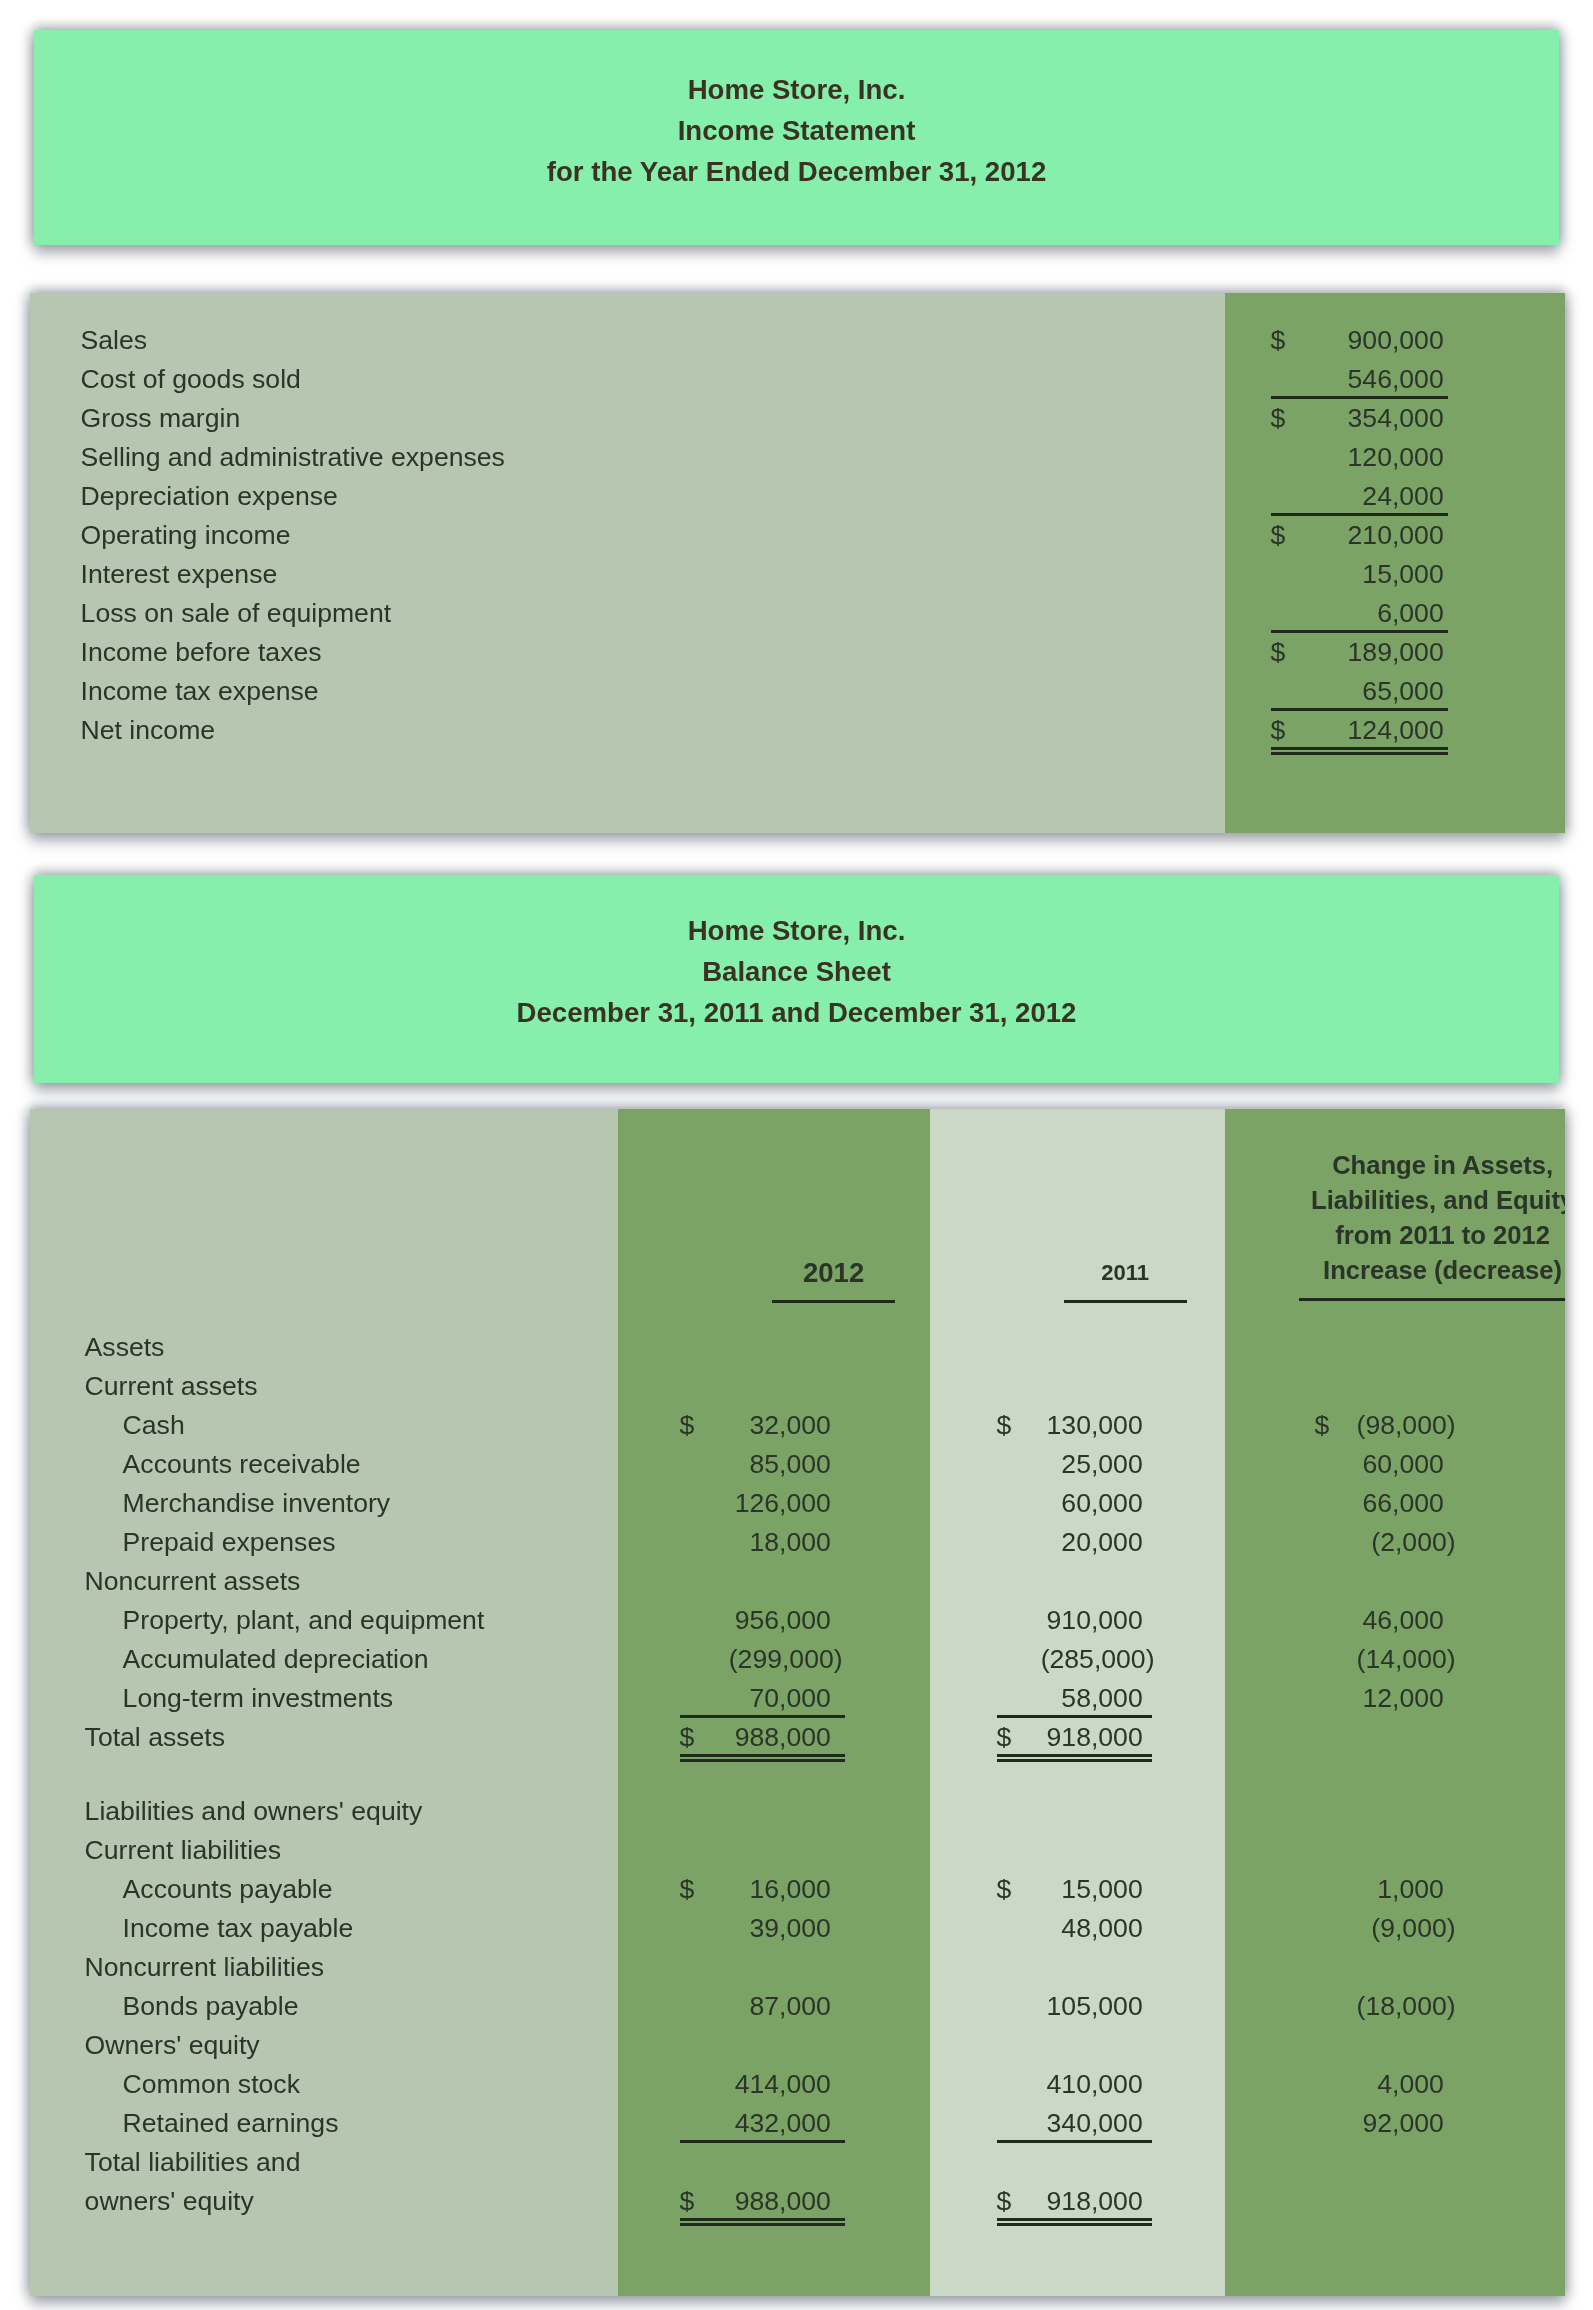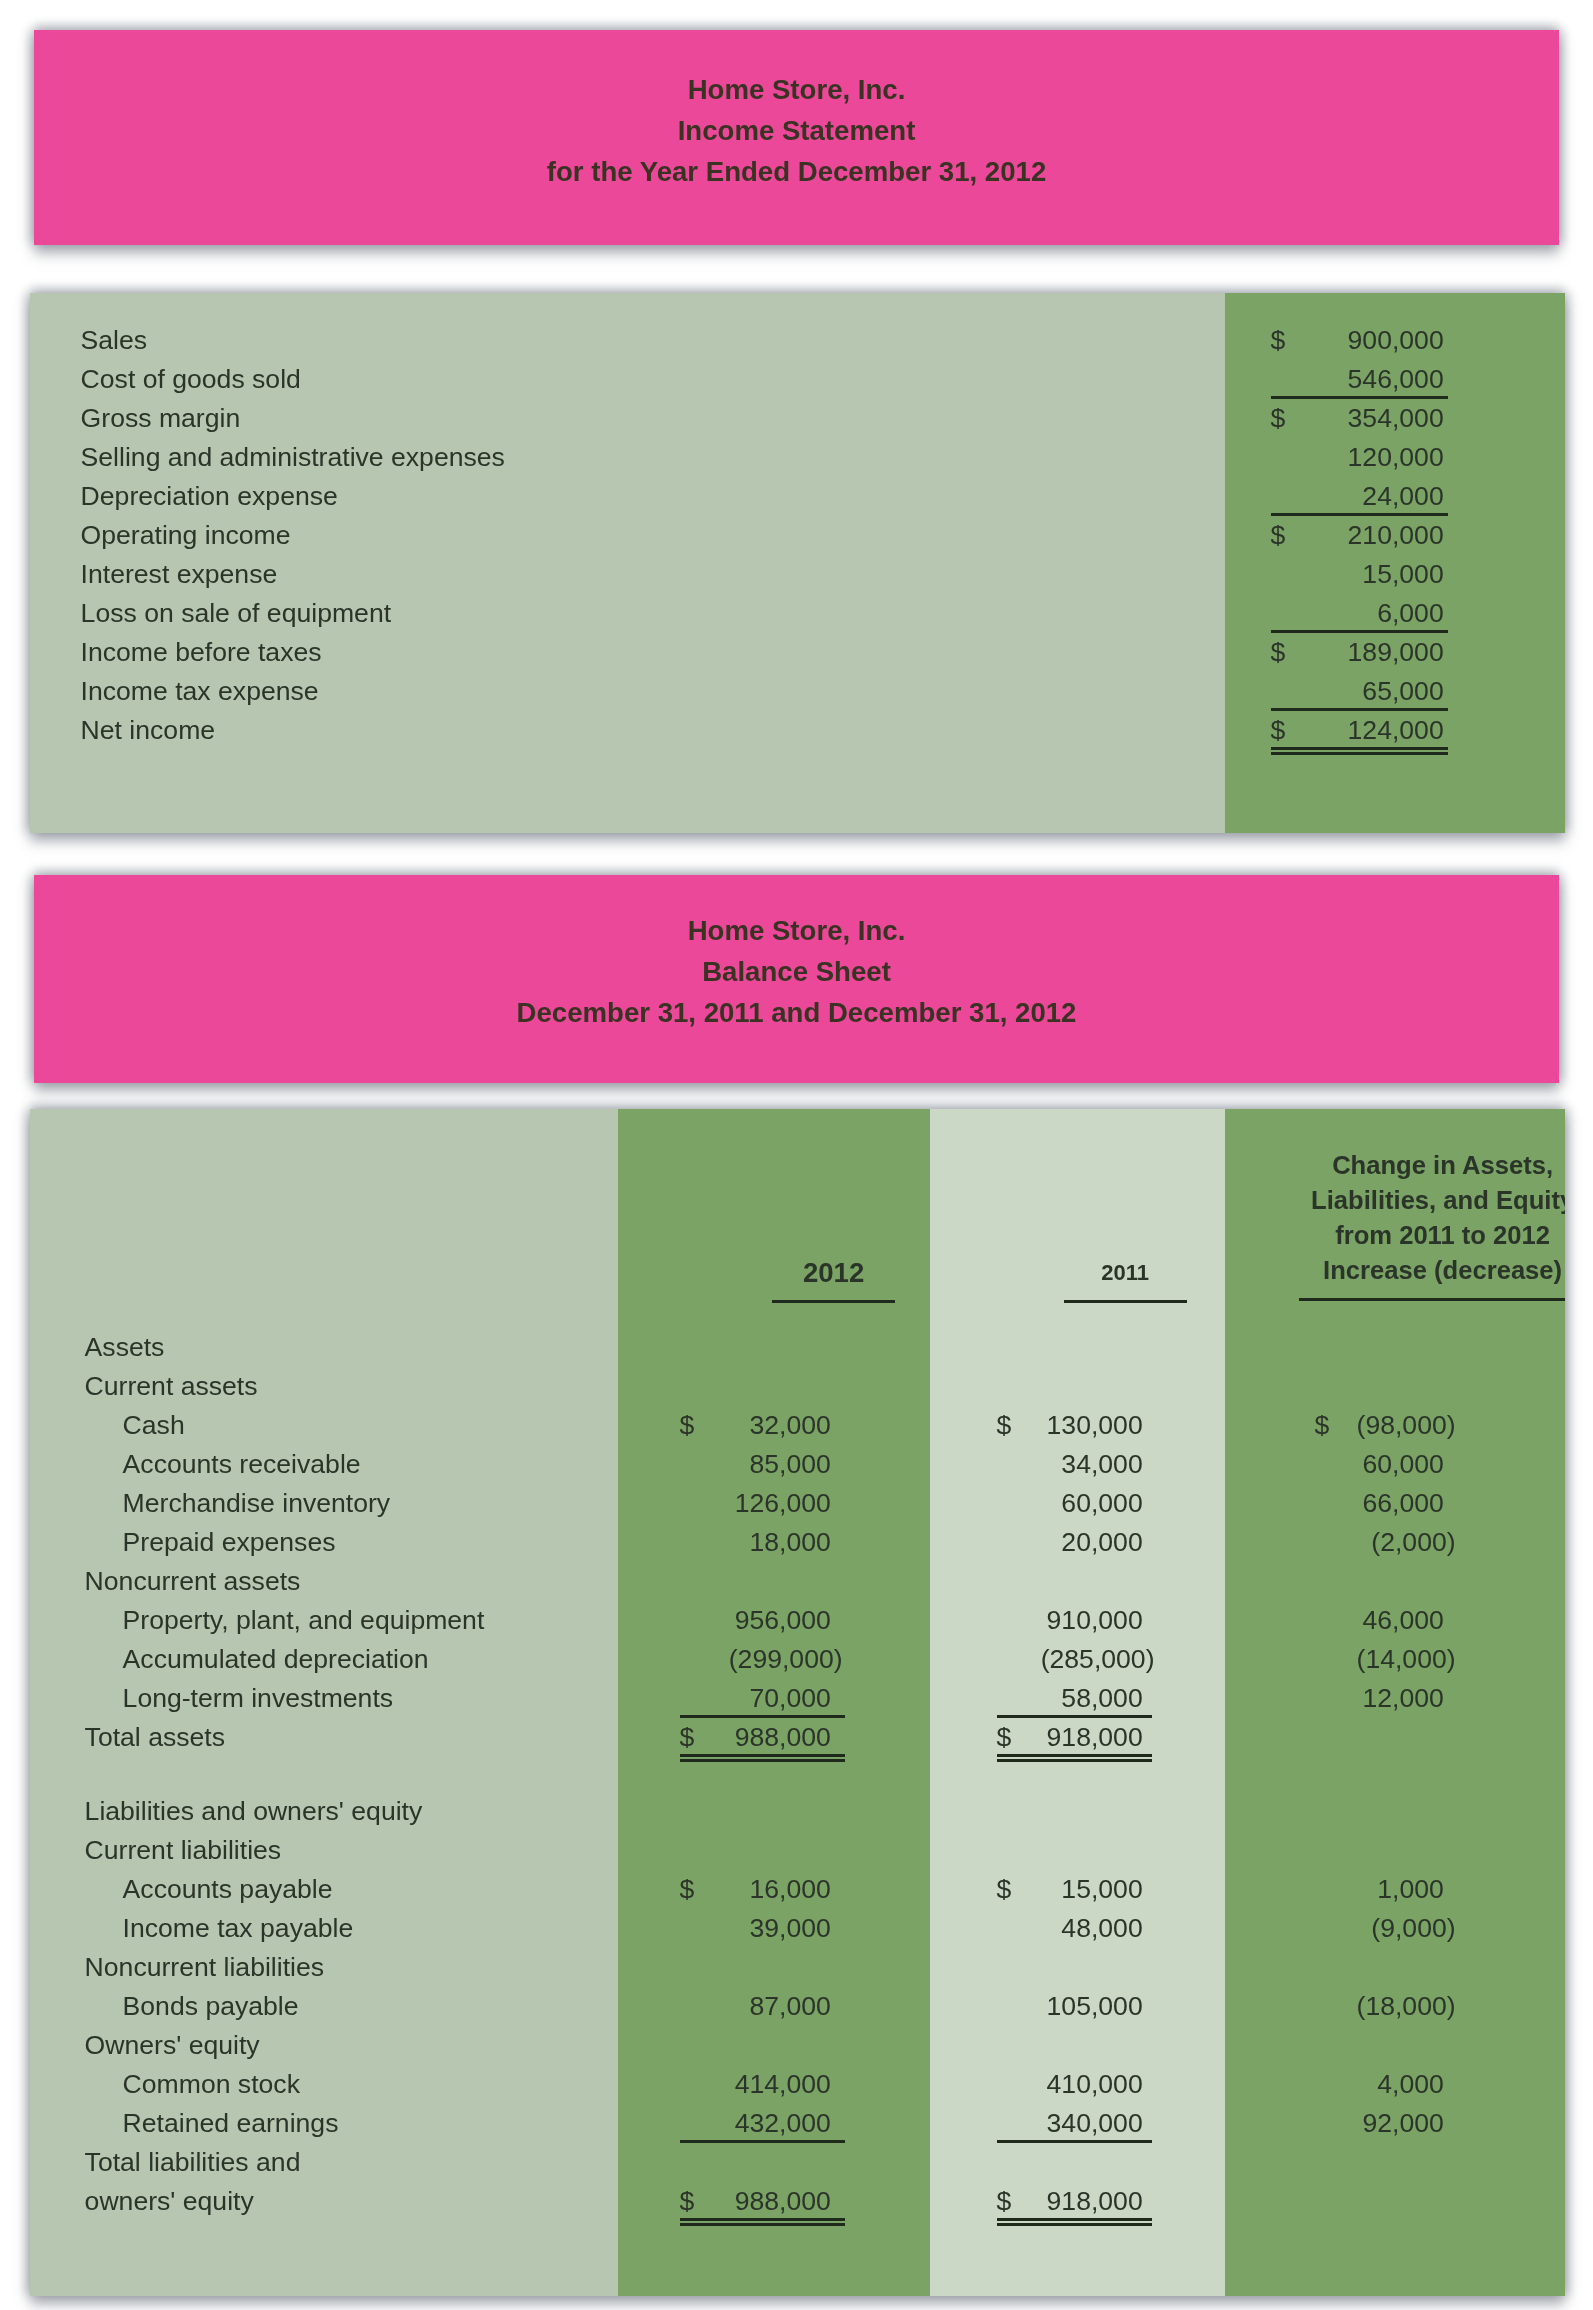--- a/index.html
+++ b/index.html
@@ -10,21 +10,21 @@
   }
   .shadowed{
     box-shadow:0 8.9px 11.8px rgba(106,112,124,.5),
                0 -5.9px 8.9px rgba(106,112,124,.32),
                -6.9px 0 8.9px rgba(106,112,124,.22),
                6.9px 0 8.9px rgba(106,112,124,.22);
   }
   
   .banner{
     position:absolute;left:34px;width:1525px;box-sizing:border-box;
-    background:#ec4899;text-align:center;font-weight:bold;color:#3a3323;
+    background:#86efac;text-align:center;font-weight:bold;color:#3a3323;
     font-size:27.6px;line-height:41px;
   }
   .banner1{top:29.6px;height:215px;padding-top:39px;}
   .banner2{top:875px;height:208px;padding-top:35px;}
   
   .fin-table{
     position:absolute;left:29.6px;width:1535px;background:#b7c6b0;overflow:hidden;
   }
   .table1{top:293px;height:540px;}
   .table2{top:1109px;height:1187px;}
@@ -211,21 +211,21 @@
         </div>
       </div>
       <div class="row">
         <div class="label ind">Accounts receivable</div>
         <div class="amt amt-2012">
           <span class="cur"></span>
           <span class="num">85,000</span>
         </div>
         <div class="amt amt-2011">
           <span class="cur"></span>
-          <span class="num">34,000</span>
+          <span class="num">25,000</span>
         </div>
         <div class="amt amt-chg">
           <span class="cur"></span>
           <span class="num">60,000</span>
         </div>
       </div>
       <div class="row">
         <div class="label ind">Merchandise inventory</div>
         <div class="amt amt-2012">
           <span class="cur"></span>

